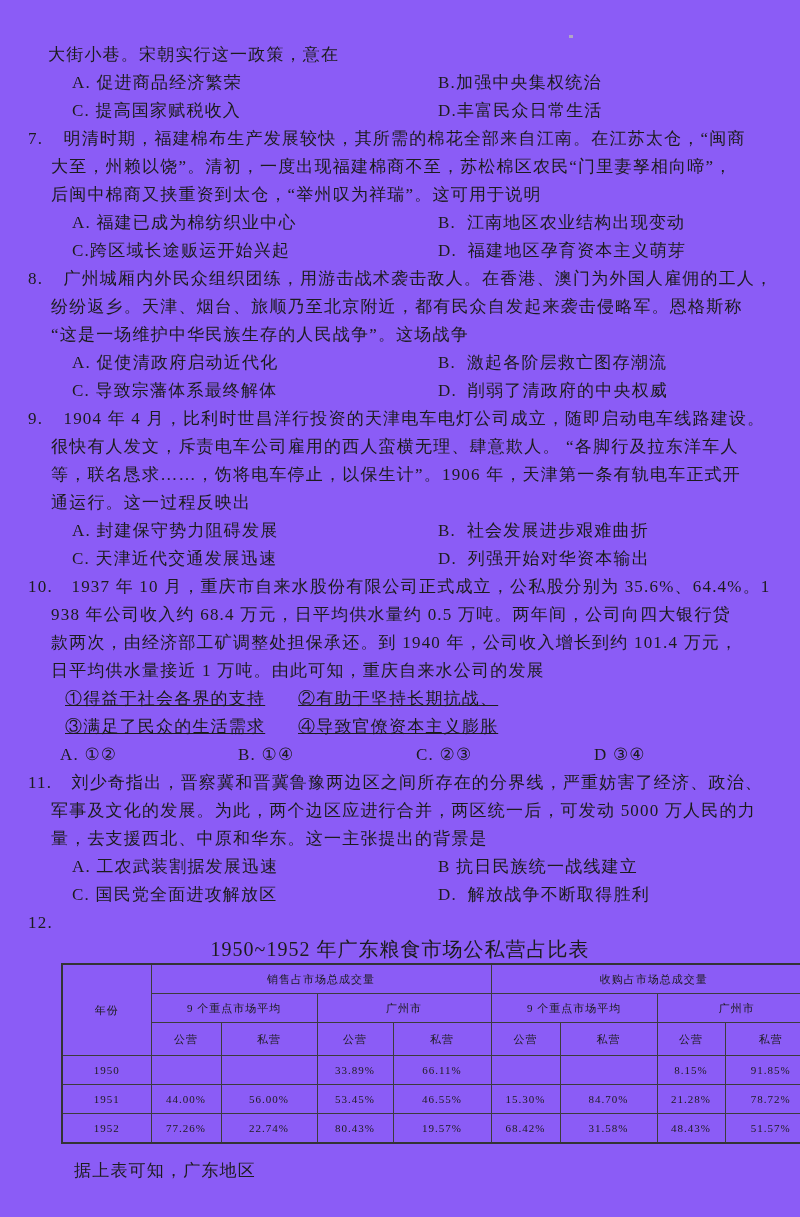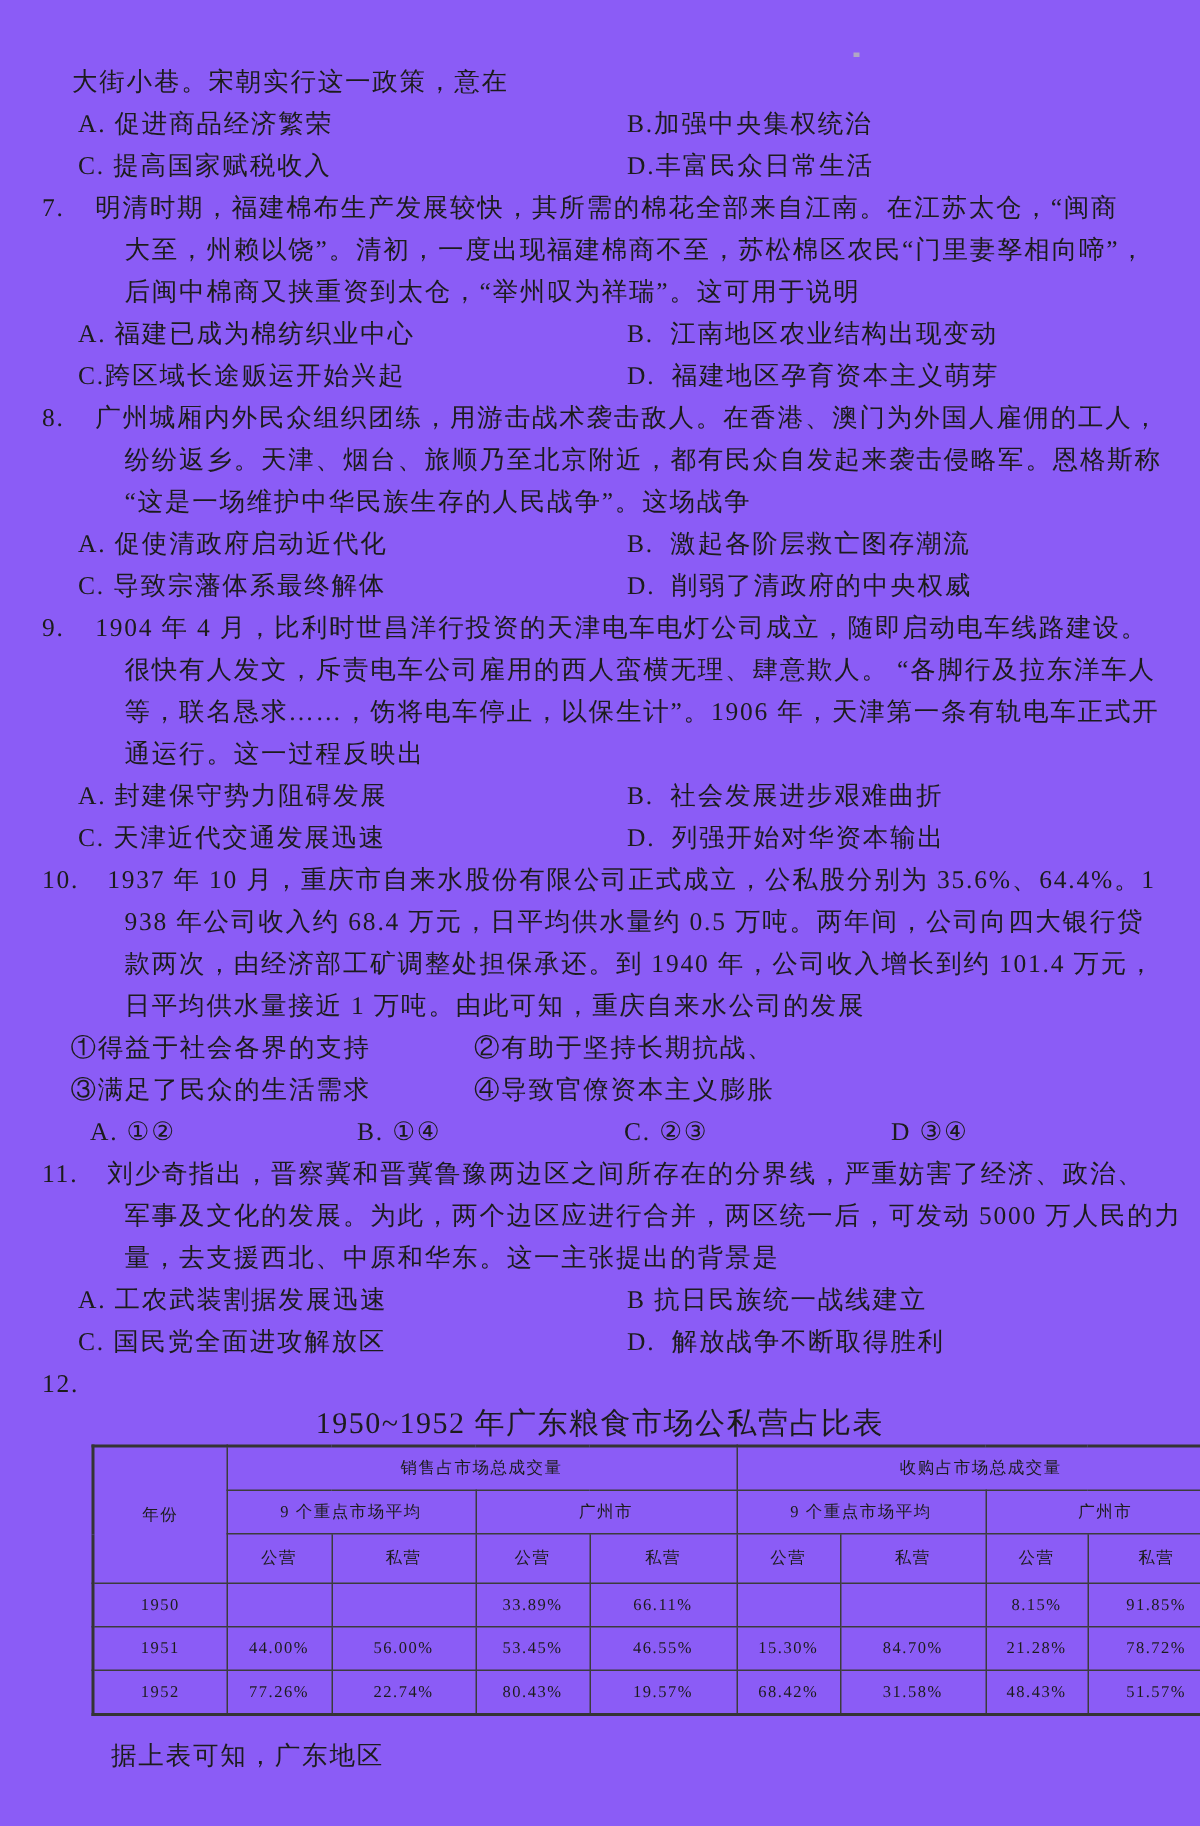--- a/index.html
+++ b/index.html
@@ -6,30 +6,30 @@
   .page {
     position:relative; width:800px; height:1217px; overflow:hidden;
     background:#8b5cf6; color:#1c1c1c;
     font-family:"Liberation Serif","DejaVu Serif",serif;
     font-size:17px; line-height:28px; letter-spacing:1.2px;
   }
   .content { padding-top:41px; }
   .line { white-space:pre; }
   .intro-line { padding-left:48px; }
   .qline-first { padding-left:28px; }
-  .qline-cont  { padding-left:51px;margin-left:32px; }
+  .qline-cont  { padding-left:51px; }
   .qnum { display:inline-block; white-space:pre; }
   .qnum.d1 { min-width:30px; }
   .qnum.d2 { min-width:38px; }
-  .opt-row { padding-left:52px; display:flex; }
+  .opt-row { padding-left:52px; display:flex;margin-left:20px; }
   .opt-row .o1 { width:366px; flex:none; white-space:pre; }
   .opt-row .o2 { white-space:pre; }
-  .stmt-row { padding-left:47px; display:flex; }
+  .stmt-row { padding-left:65px; display:flex;text-decoration:underline; }
   .stmt-row .s1 { width:233px; flex:none; white-space:pre; }
-  .stmt-row .s2 { white-space:pre;margin-left:36px; }
+  .stmt-row .s2 { white-space:pre; }
   .ans-row { padding-left:47px; display:flex; }
   .ans-row span { white-space:pre;margin-left:13px; }
   .ans-row .a { width:165px; flex:none; }
   .q12-line { padding-left:28px; }
   .table-title { text-align:center; font-size:20px; line-height:24px; letter-spacing:1px; margin:0 0 2px 0; }
   table.q12-table {
     border-collapse:collapse; table-layout:fixed;
     margin-left:61px; width:755px;
     border:2px solid #343434;
   }

